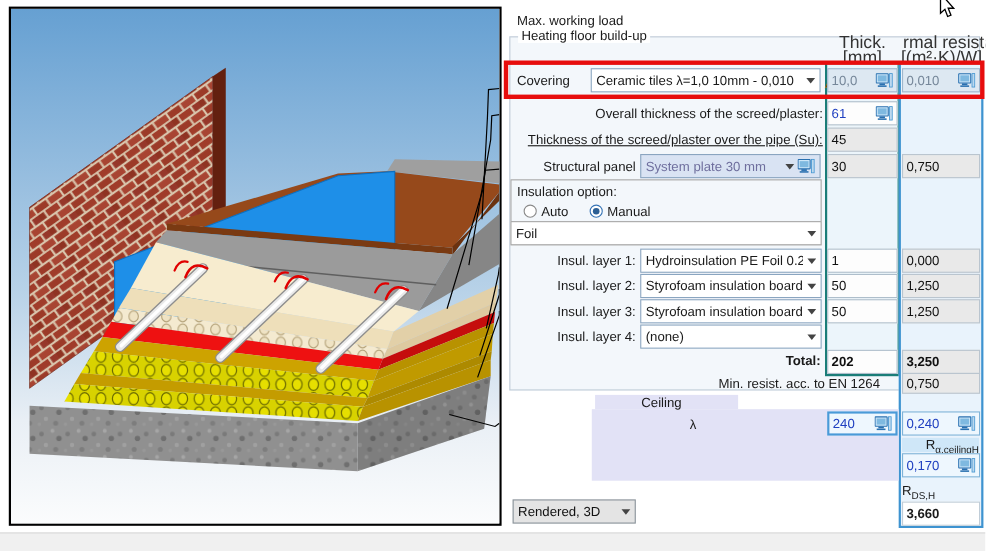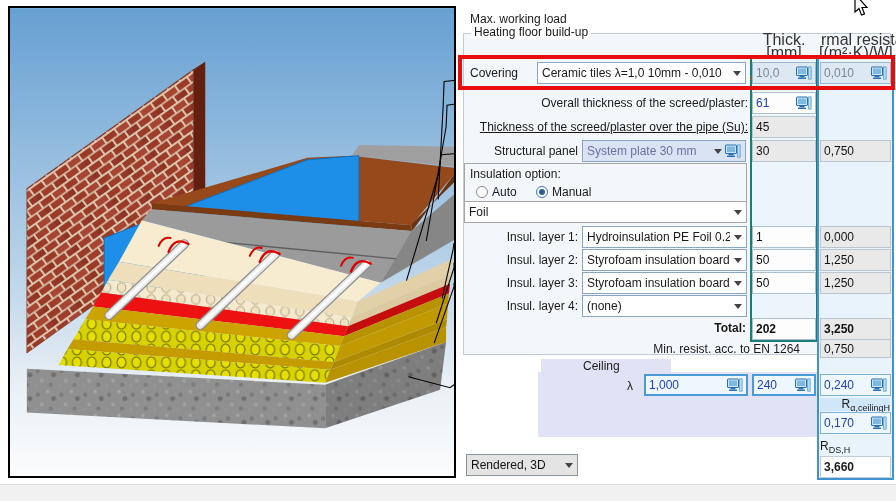--- a/index.html
+++ b/index.html
@@ -312,26 +312,20 @@
       <span>3,250</span>
     </div>
 
   <div class="abs rlabel" style="left:540px;top:342px;width:260px;">Min. resist. acc. to EN 1264</div>
   <div class="abs field f-gray" style="left:820px;top:339px;width:71px;height:19px;">
       <span>0,750</span>
     </div>
 
   <div class="abs" style="left:583px;top:359px;">Ceiling</div>
   <div class="abs" style="left:627px;top:379px;">λ</div>
-  <div class="abs field f-calc2" style="left:644px;top:374px;width:104px;">
-    <span>1,000</span>
-    <svg class="mi">
-        <use href="#mon"></use>
-      </svg>
-  </div>
   <div class="abs field f-calc2" style="left:752px;top:374px;width:64px;">
     <span>240</span>
     <svg class="mi">
         <use href="#mon"></use>
       </svg>
   </div>
   <div class="abs field f-calc" style="left:820px;top:374px;width:71px;">
     <span>0,240</span>
     <svg class="mi">
         <use href="#mon"></use>

